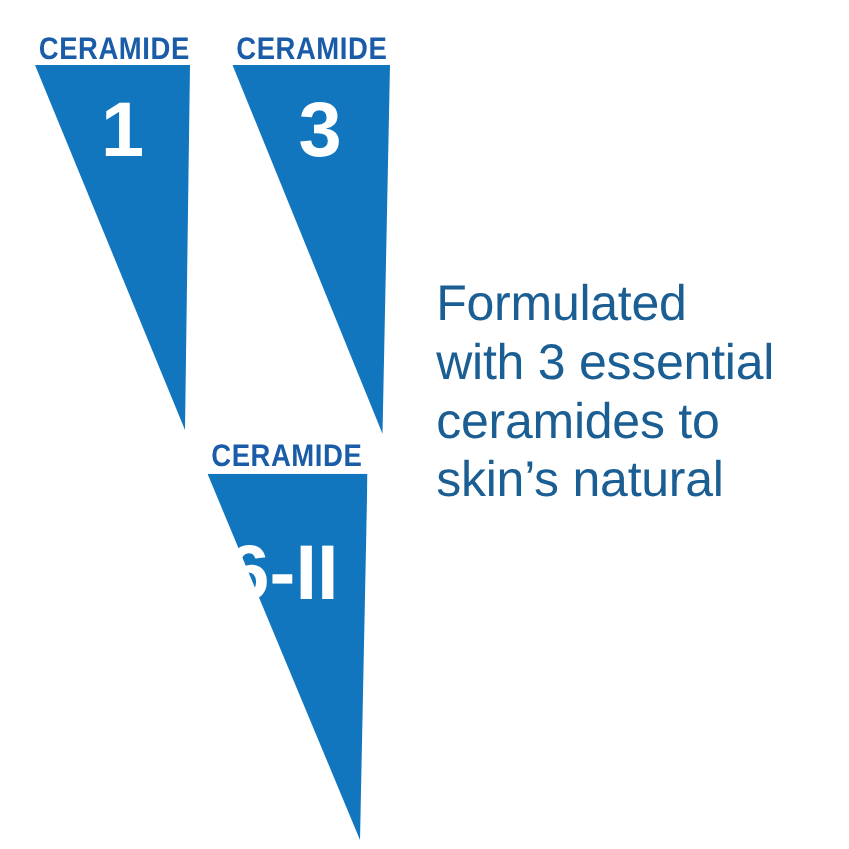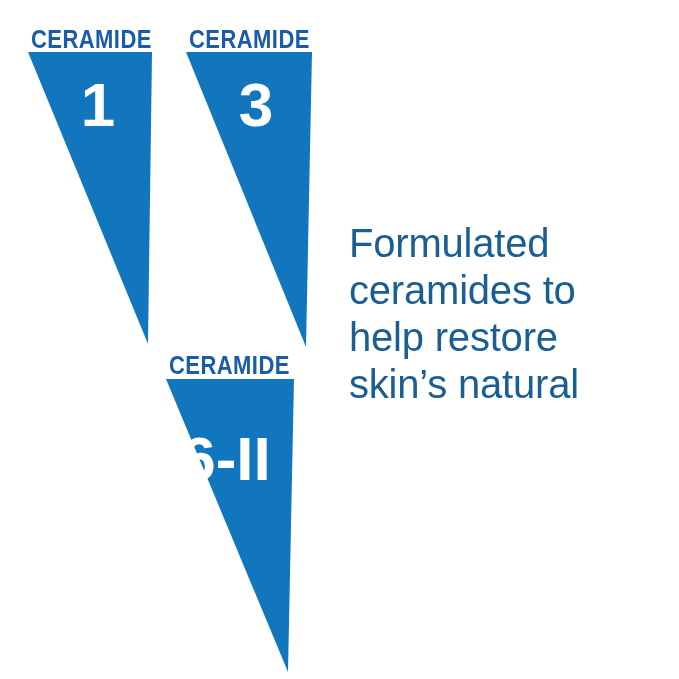--- a/index.html
+++ b/index.html
@@ -108,18 +108,18 @@
   <div class="flag" id="flag-3">
     <div class="flag-label">CERAMIDE</div>
     <svg class="flag-shape" viewBox="0 0 128 293" preserveAspectRatio="none">
       <polygon points="0,0 128,0 122,293" fill="#1276be"></polygon>
     </svg>
     <div class="flag-number">6-II</div>
   </div>
 
   <div id="body-copy">
     <span class="copy-line">Formulated</span>
+    <span class="copy-line">with 3 essential</span>
     <span class="copy-line">ceramides to</span>
-    <span class="copy-line">help restore</span>
     <span class="copy-line">skin’s natural</span>
   </div>
 
 </div>
 
 </body></html>

